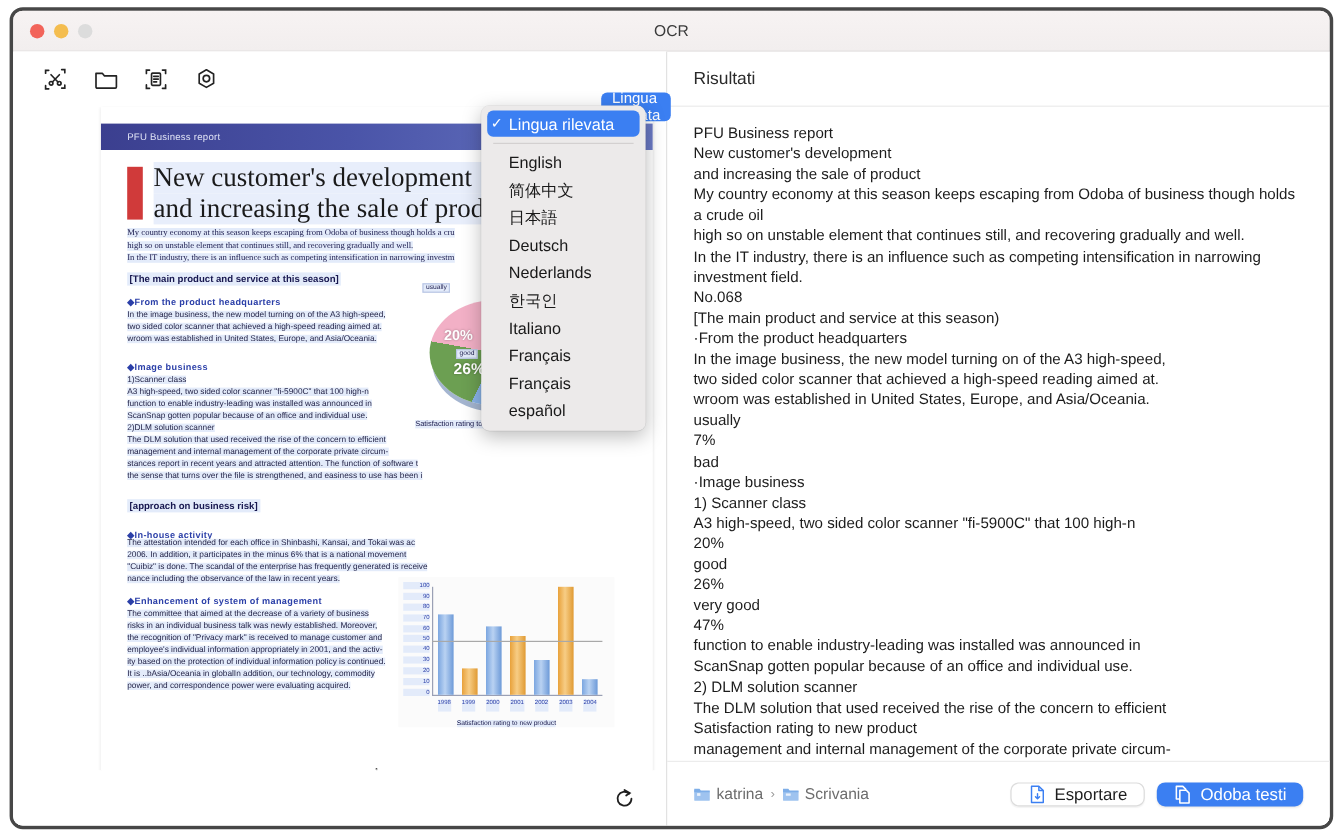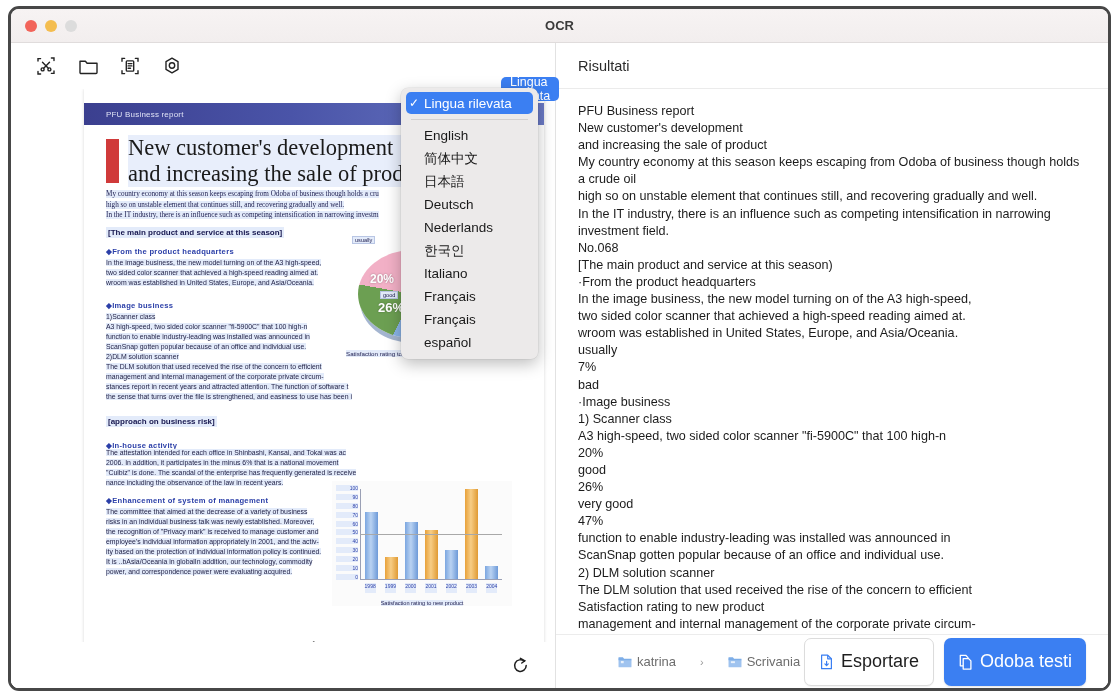--- a/index.html
+++ b/index.html
@@ -33,21 +33,21 @@
     display: flex;
     align-items: center;
   }
   .traffic { display: flex; gap: 8px; margin-left: 14px; }
   .light { width: 12px; height: 12px; border-radius: 50%; }
   .light.red    { background: #f2645a; }
   .light.yellow { background: #f4bd4f; }
   .light.green  { background: #dcdcdc; }
   .window-title {
     position: absolute; left: 0; right: 0; text-align: center;
-    font-size: 13px; color: #3a3a3a; font-weight: 700;
+    font-size: 13px; color: #3a3a3a; font-weight: 400;
   }
 
   
   .body { flex: 1; display: flex; min-height: 0; background: #fff; }
 
   
   .left-pane {
     width: 545px; flex: 0 0 545px;
     display: flex; flex-direction: column;
     border-right: 1px solid #e2e2e2;
@@ -280,29 +280,29 @@
     overflow: hidden;
     font-family: "Liberation Sans", sans-serif;
   }
   .right-footer {
     height: 54px; flex: 0 0 54px;
     display: flex; align-items: center;
     padding: 0 22px 0 22px;
     border-top: 1px solid #ececec;
     background: #ffffff;
   }
-  .breadcrumb { display: flex; align-items: center; gap: 24px;
-                font-size: 13px; color: #6d6d6d; margin-left: 40px; }
+  .breadcrumb { display: flex; align-items: center; gap: 6px;
+                font-size: 13px; color: #6d6d6d; }
   .crumb { display: flex; align-items: center; gap: 5px; }
   .crumb-sep { color: #9a9a9a; font-size: 11px; }
   .spacer { flex: 1; }
   .btn {
-    height: 48px; display: flex; align-items: center; gap: 7px;
+    height: 20px; display: flex; align-items: center; gap: 7px;
     padding: 0 14px; border-radius: 7px;
-    font-size: 18px;
+    font-size: 14px;
   }
   .btn.secondary {
     background: #ffffff; color: #1e1e1e;
     border: 1px solid #dcdcdc;
     box-shadow: 0 1px 1px rgba(0,0,0,.05);
   }
   .btn.primary {
     background: #3b7ff2; color: #ffffff;
     margin-left: 10px;
     box-shadow: 0 1px 2px rgba(0,0,0,.12);

